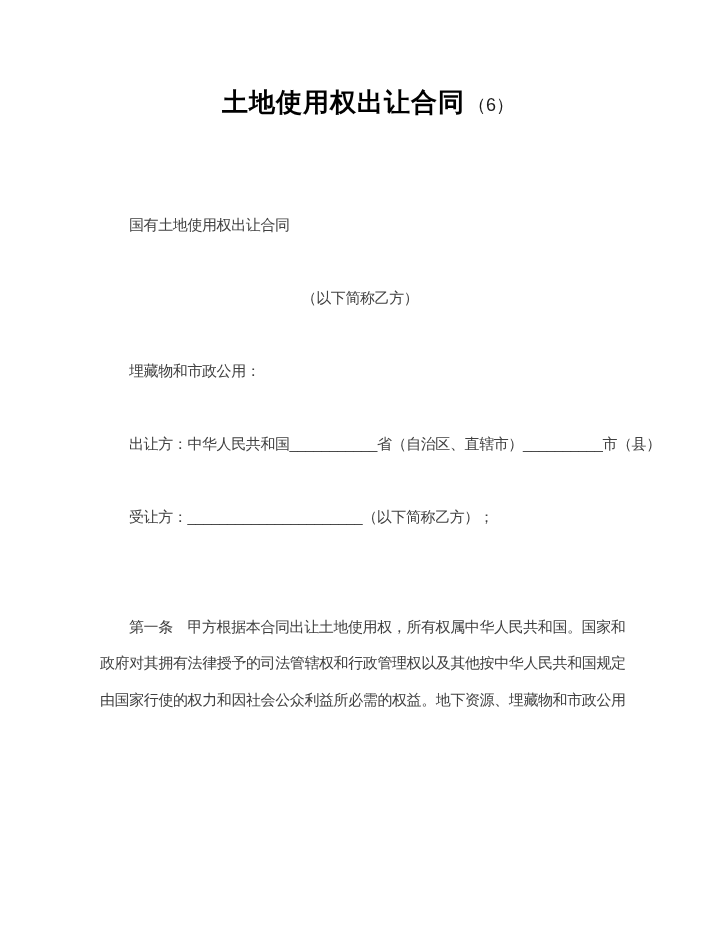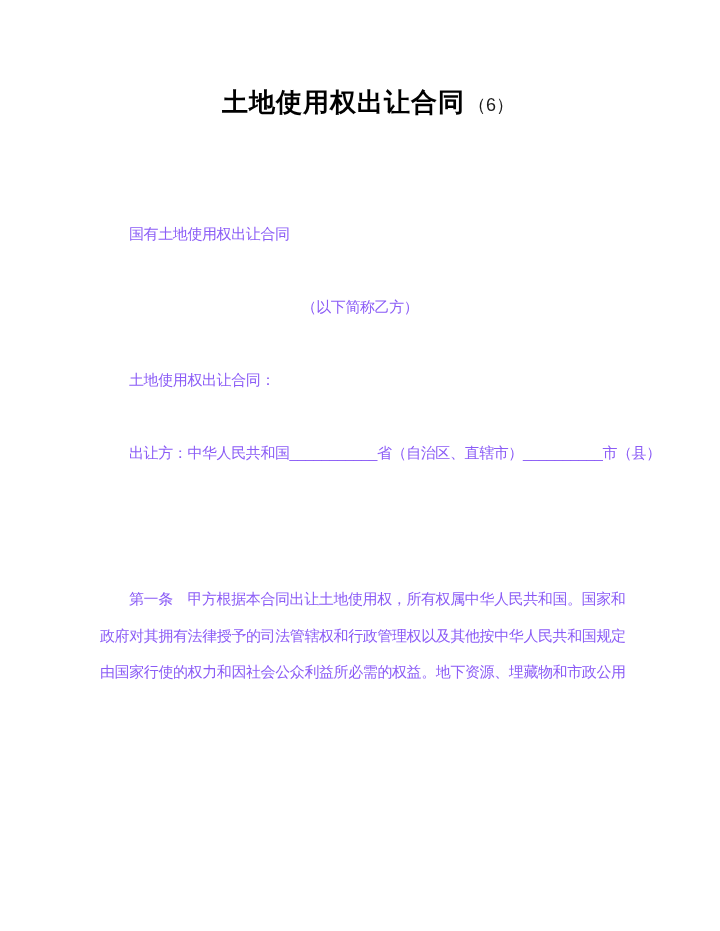--- a/index.html
+++ b/index.html
@@ -36,24 +36,24 @@
   }
   .title-suffix {
     font-size: 18px;
     font-weight: 400;
     color: #1c1c1c;
     letter-spacing: 0;
     margin-left: 3px;
   }
   .doc-body {
     position: absolute;
-    top: 216px;
+    top: 207px;
     left: 100px;
     width: 520px;
-    color: #8b5cf6;
+    color: #404040;
   }
   .doc-line {
     height: 36.5px;
     line-height: 36.5px;
     font-size: 15px;
     letter-spacing: -0.4px;
     white-space: pre;
     text-align: left;
   }
   .doc-line.center {
@@ -67,23 +67,24 @@
 <body>
 
 <div class="page">
   <h1 class="doc-title"><span>土地使用权出让合同</span><span class="title-suffix">（6）</span></h1>
 
   <div class="doc-body" id="doc-body">
       <div class="doc-line indent">国有土地使用权出让合同</div>
       <div class="doc-line"></div>
       <div class="doc-line center">（以下简称乙方）</div>
       <div class="doc-line"></div>
-      <div class="doc-line indent">土地使用权出让合同：</div>
+      <div class="doc-line indent">埋藏物和市政公用：</div>
       <div class="doc-line"></div>
       <div class="doc-line indent">出让方：中华人民共和国___________省（自治区、直辖市）__________市（县）</div>
       <div class="doc-line"></div>
+      <div class="doc-line indent">受让方：______________________（以下简称乙方）；</div>
       <div class="doc-line"></div>
       <div class="doc-line"></div>
       <div class="doc-line indent">第一条　甲方根据本合同出让土地使用权，所有权属中华人民共和国。国家和</div>
       <div class="doc-line">政府对其拥有法律授予的司法管辖权和行政管理权以及其他按中华人民共和国规定</div>
       <div class="doc-line">由国家行使的权力和因社会公众利益所必需的权益。地下资源、埋藏物和市政公用</div>
     </div>
 </div>
 
 </body></html>

